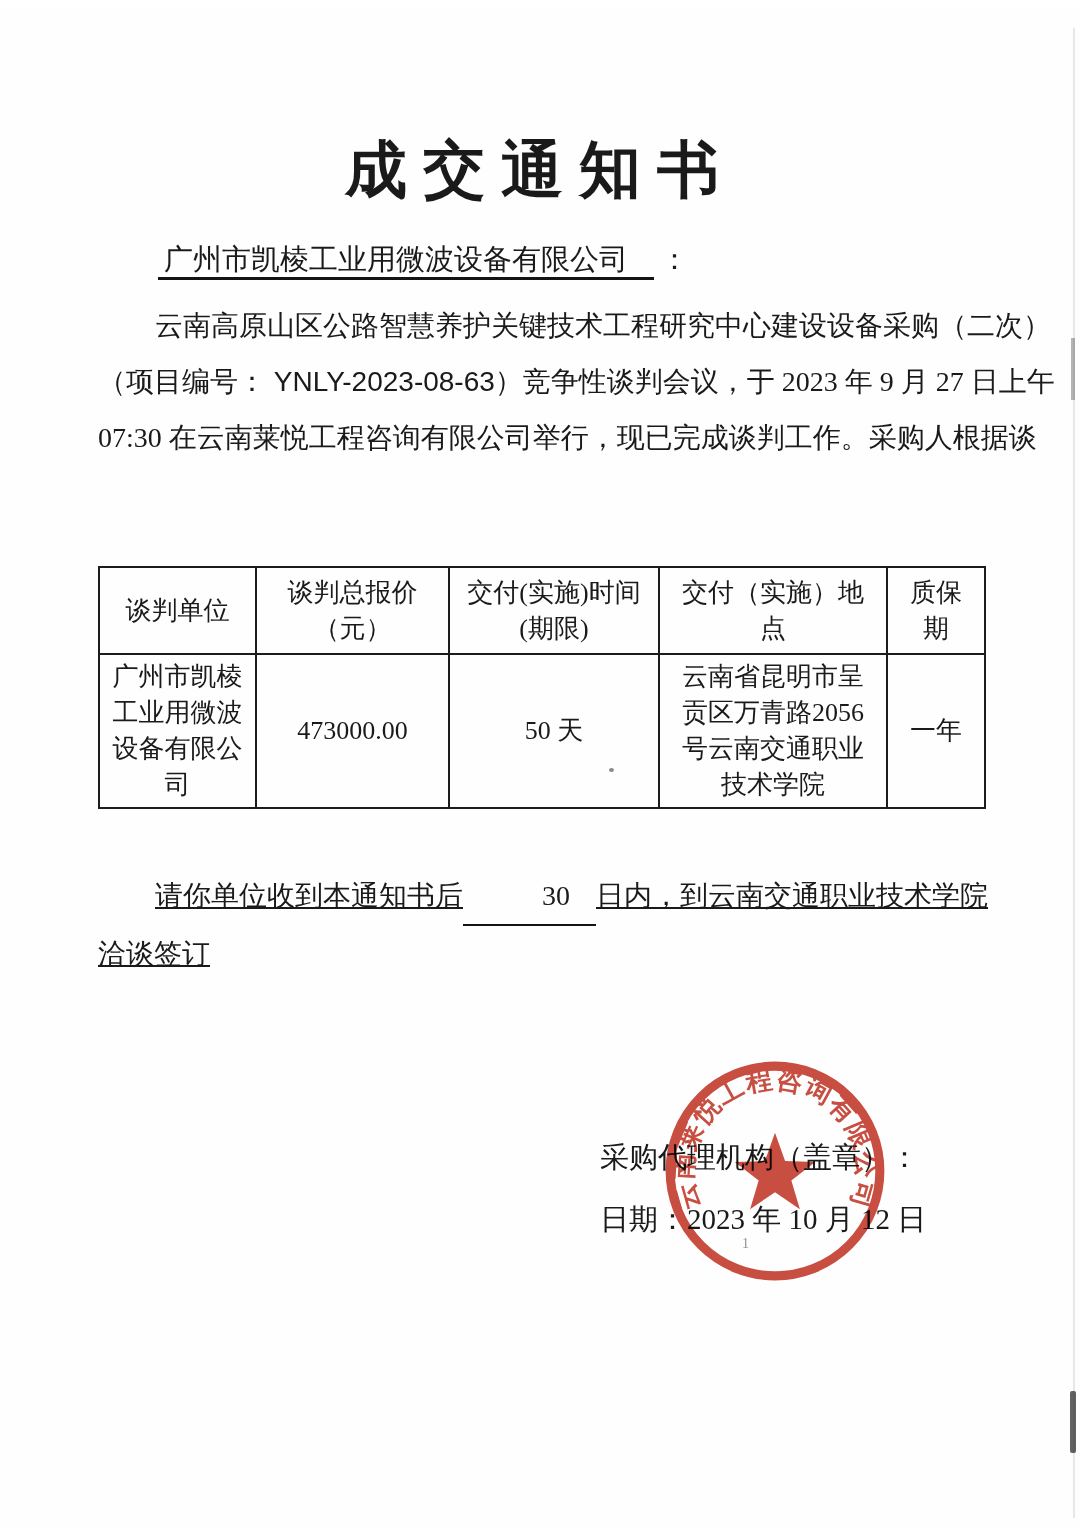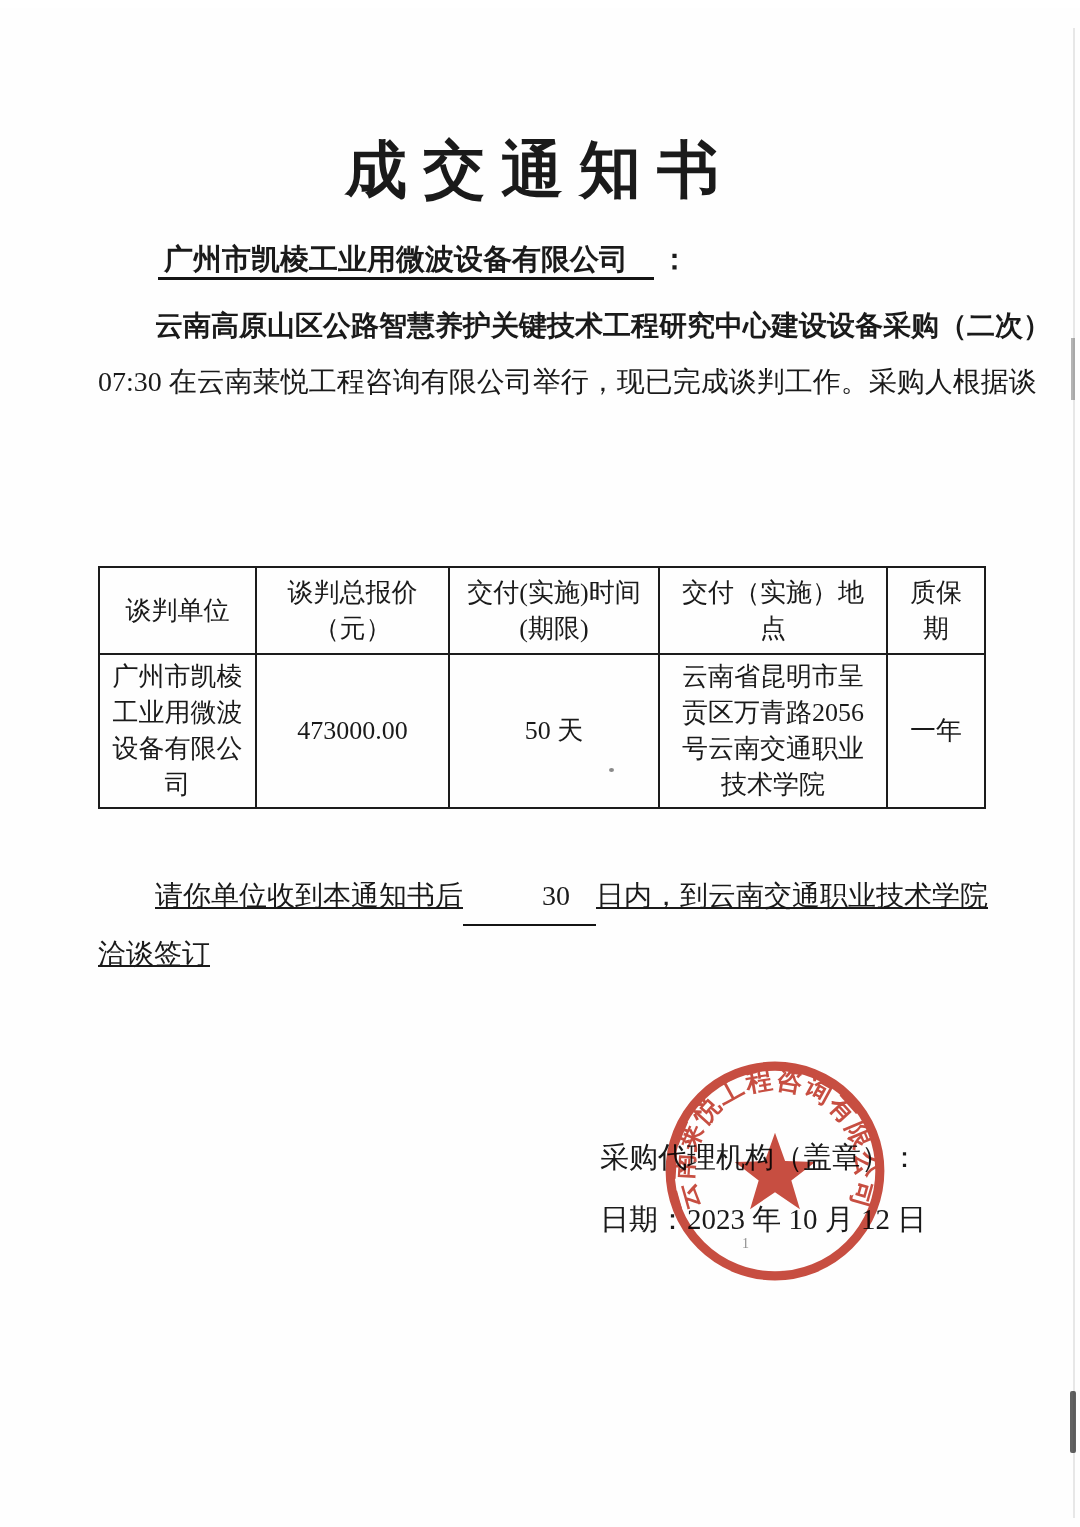--- a/index.html
+++ b/index.html
@@ -17,36 +17,36 @@
     position:absolute; top:120px; left:0; width:100%;
     text-align:center;
     font-size:62px; font-weight:700;
     letter-spacing:16px;
     font-family:"Liberation Serif","DejaVu Serif",serif;
   }
   .addressee {
     position:absolute; top:232px; left:158px;
     font-size:29px;
     font-family:"Liberation Sans","DejaVu Sans",sans-serif;
-    font-weight:700;
+    font-weight:400;
   }
   .addressee .name {
     border-bottom:3px solid #141414;
     padding:0 26px 2px 6px;
   }
   .addressee .colon { margin-left:6px; }
   .body-para {
     position:absolute; top:290px; left:98px; width:892px;
     font-size:28px;
   }
   .body-para .line { line-height:56px; white-space:nowrap; }
   .indent { text-indent:57px; }
   .heiti {
     font-family:"Liberation Sans","DejaVu Sans",sans-serif;
-    font-weight:700;
+    font-weight:400;
     text-align:center;
   }
   .award-table {
     position:absolute; top:558px; left:98px; width:886px;
     border-collapse:collapse;
     table-layout:fixed;
     font-size:26px;
   }
   .award-table th, .award-table td {
     border:2px solid #1c1c1c;
@@ -117,20 +117,21 @@
 <div class="page">
 
   <h1 class="doc-title">成交通知书</h1>
 
   <div class="addressee">
     <span class="name">广州市凯棱工业用微波设备有限公司</span><span class="colon">：</span>
   </div>
 
   <div class="body-para">
     <div class="line indent heiti">云南高原山区公路智慧养护关键技术工程研究中心建设设备采购（二次）</div>
+    <div class="line"><span class="heiti">（项目编号： YNLY-2023-08-63）</span><span>竞争性谈判会议，于 2023 年 9 月 27 日上午</span></div>
     <div class="line">07:30 在云南莱悦工程咨询有限公司举行，现已完成谈判工作。采购人根据谈</div>
   </div>
 
   <table class="award-table">
     <colgroup>
       <col style="width:157px">
       <col style="width:193px">
       <col style="width:210px">
       <col style="width:228px">
       <col style="width:98px">

